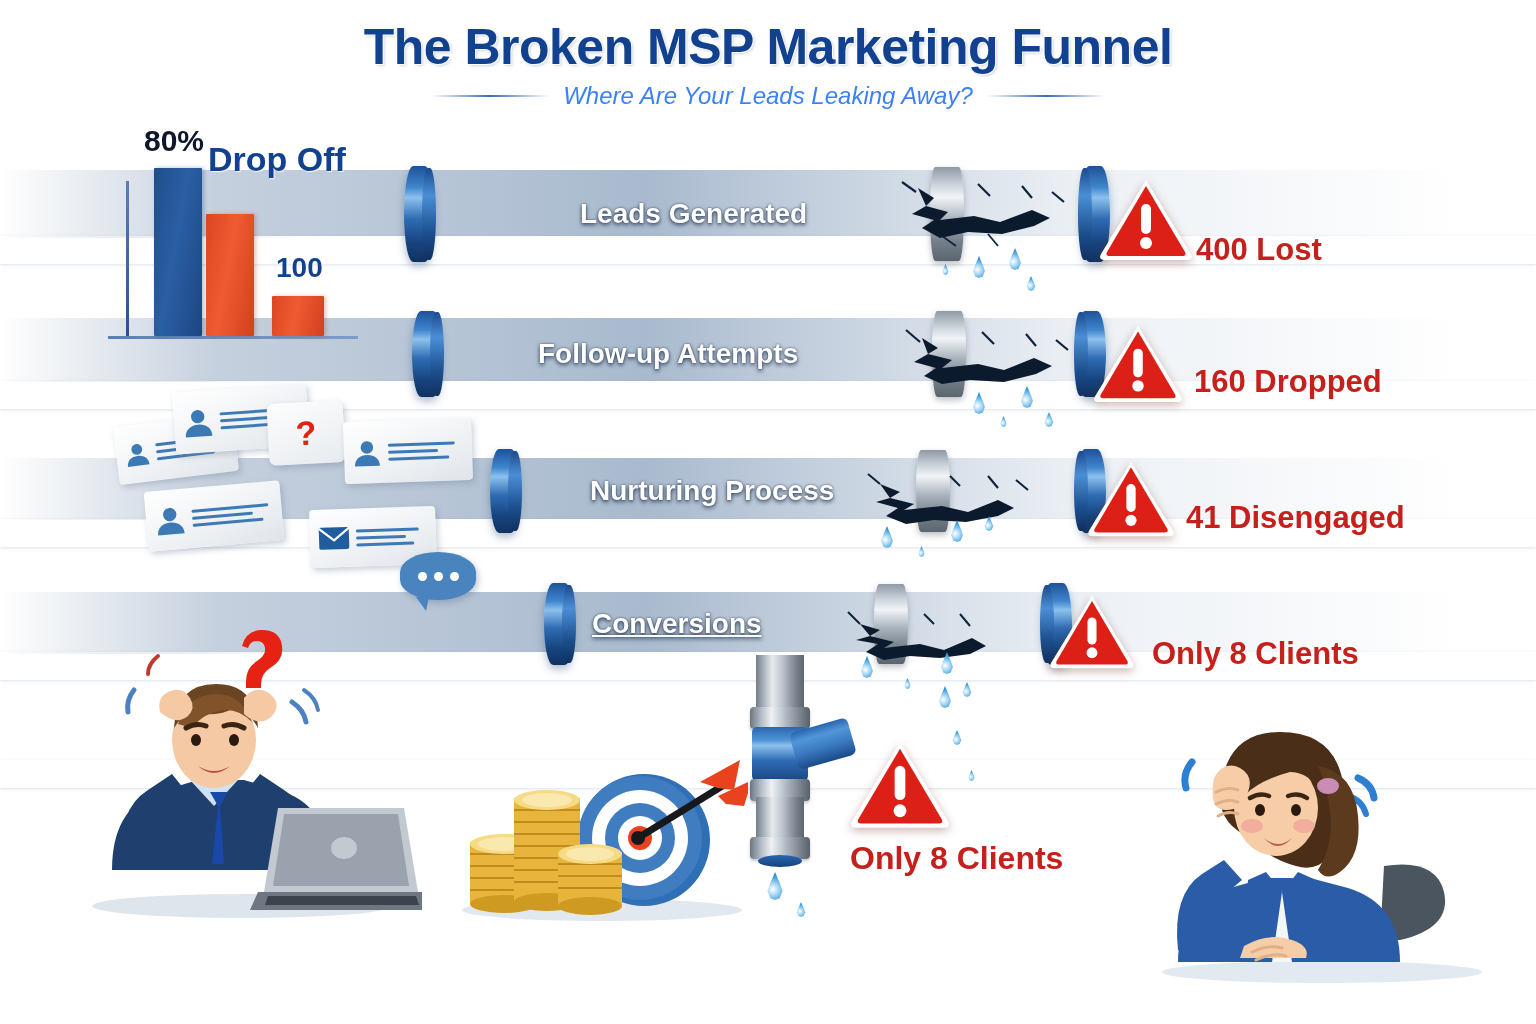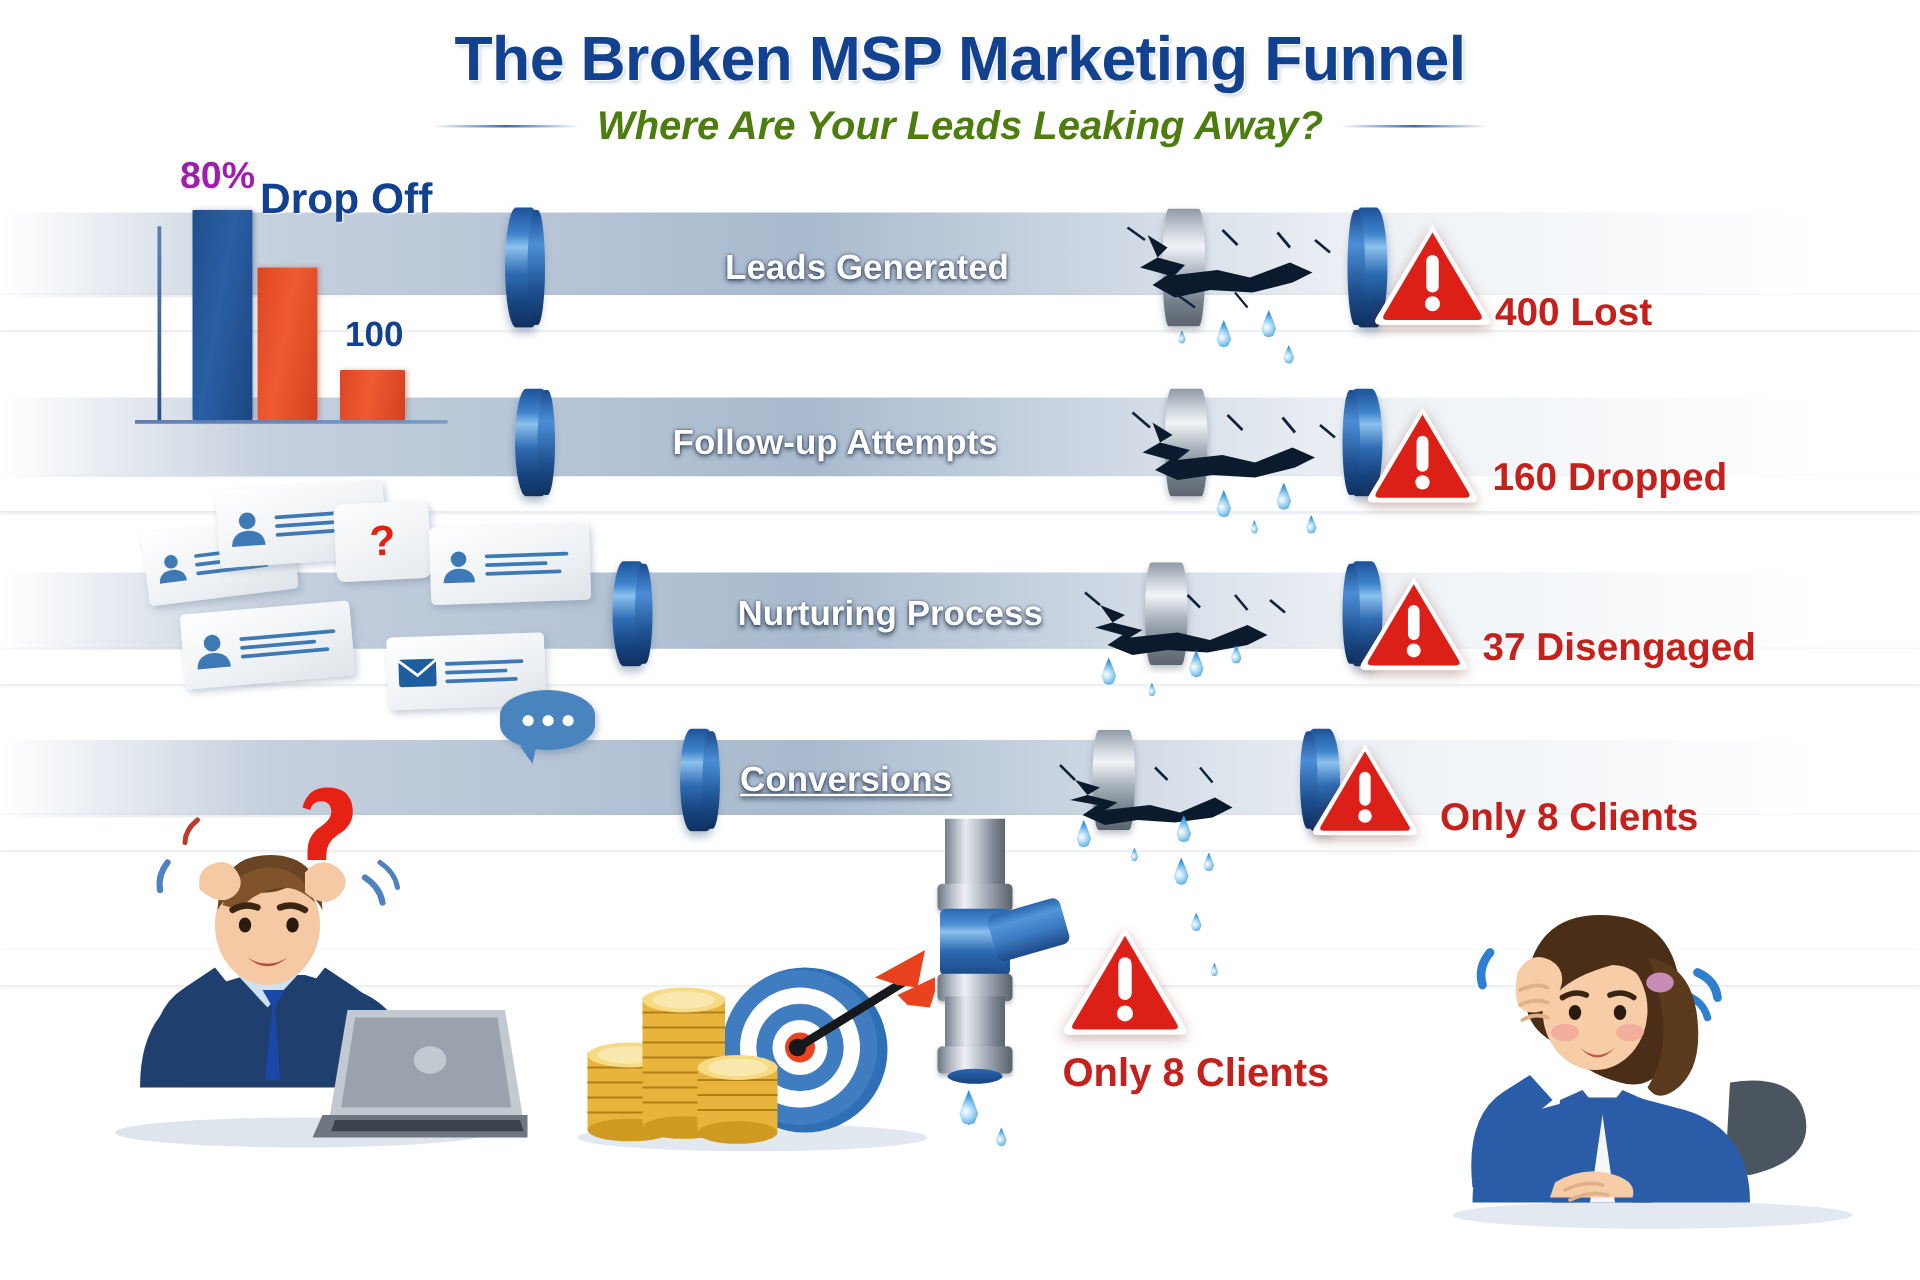--- a/index.html
+++ b/index.html
@@ -33,38 +33,38 @@
 
   
   .title-wrap { position:absolute; top:18px; left:0; width:100%; text-align:center; }
   .title {
     font-size:50px; font-weight:bold; color:#12418f; letter-spacing:-0.5px;
     text-shadow:1px 1px 0 rgba(255,255,255,0.9), 2px 2px 3px rgba(120,140,170,0.35);
   }
   .sub-row { display:flex; align-items:center; justify-content:center; gap:14px; margin-top:6px; }
   .sub-rule { width:118px; height:2px;
     background:linear-gradient(90deg, rgba(38,86,160,0) 0%, #3b6bb0 50%, rgba(38,86,160,0) 100%); }
-  .subtitle { font-size:32px; font-style:italic; font-weight:bold; color:#4d7c0f;
+  .subtitle { font-size:24px; font-style:italic; font-weight:normal; color:#3b82f6;
     text-shadow:1px 1px 1px rgba(255,255,255,0.85); }
 
   
   .chart { position:absolute; left:108px; top:126px; width:250px; height:225px; }
   .chart .axis-y { position:absolute; left:18px; bottom:14px; width:3px; height:156px;
     background:linear-gradient(180deg,#5b7fb5,#2a4f8f); }
   .chart .axis-x { position:absolute; left:0; bottom:12px; width:250px; height:3px;
     background:linear-gradient(90deg,#5b7fb5,#7e9cc8); }
   .bar { position:absolute; bottom:15px; border-radius:1px; }
   .bar.blue { background:linear-gradient(100deg,#1f4e8c 0%,#2a5fa4 45%,#1c4682 100%);
     box-shadow:2px 0 4px rgba(40,70,120,0.35); }
   .bar.red { background:linear-gradient(100deg,#dd4523 0%,#ef5b31 45%,#d2401f 100%);
     box-shadow:2px 0 4px rgba(150,60,30,0.3); }
   .bar1 { left:46px; width:48px; height:168px; }
   .bar2 { left:98px; width:48px; height:122px; }
   .bar3 { left:164px; width:52px; height:40px; }
-  .lbl-80 { position:absolute; left:36px; top:-2px; font-size:30px; font-weight:bold; color:#a21caf;
+  .lbl-80 { position:absolute; left:36px; top:-2px; font-size:30px; font-weight:bold; color:#0f172a;
     text-shadow:1px 1px 1px rgba(255,255,255,0.9); }
   .lbl-drop { position:absolute; left:100px; top:14px; font-size:34px; font-weight:bold; color:#12418f;
     text-shadow:1px 1px 1px rgba(255,255,255,0.9); white-space:nowrap; }
   .lbl-200 { position:absolute; left:168px; top:126px; font-size:28px; font-weight:bold; color:#12418f;
     text-shadow:1px 1px 1px rgba(255,255,255,0.9); }
 
   
   .pipe-row { position:absolute; }
   .pipe {
     position:absolute; top:0; left:0; height:100%;
@@ -293,21 +293,21 @@
     <span class="drop xs" style="left:420px; top:92px;"></span>
   </div>
   <div class="warn" style="left:1086px; top:458px;">
     <svg width="90" height="80" viewBox="0 0 96 86">
       <path d="M48 4 L93 78 Q96 84 89 84 L7 84 Q0 84 3 78 Z" fill="#ffffff"></path>
       <path d="M48 10 L87 76 Q89 80 84 80 L12 80 Q7 80 9 76 Z" fill="#dd2017"></path>
       <rect x="43" y="28" width="10" height="30" rx="5" fill="#ffffff"></rect>
       <circle cx="48" cy="67" r="6" fill="#ffffff"></circle>
     </svg>
   </div>
-  <div class="warn-text" style="left:1186px; top:500px; font-size:31px;">37 Disengaged</div>
+  <div class="warn-text" style="left:1186px; top:500px; font-size:31px;">41 Disengaged</div>
 
   <div class="pipe-row" style="left:552px; top:588px; width:512px; height:72px;">
     <div class="pipe"></div>
     <div class="cap left">
         <span class="cap-inner"></span>
       </div>
     <div class="cap right">
         <span class="cap-inner"></span>
       </div>
     <div class="collar" style="left:322px;"></div>

